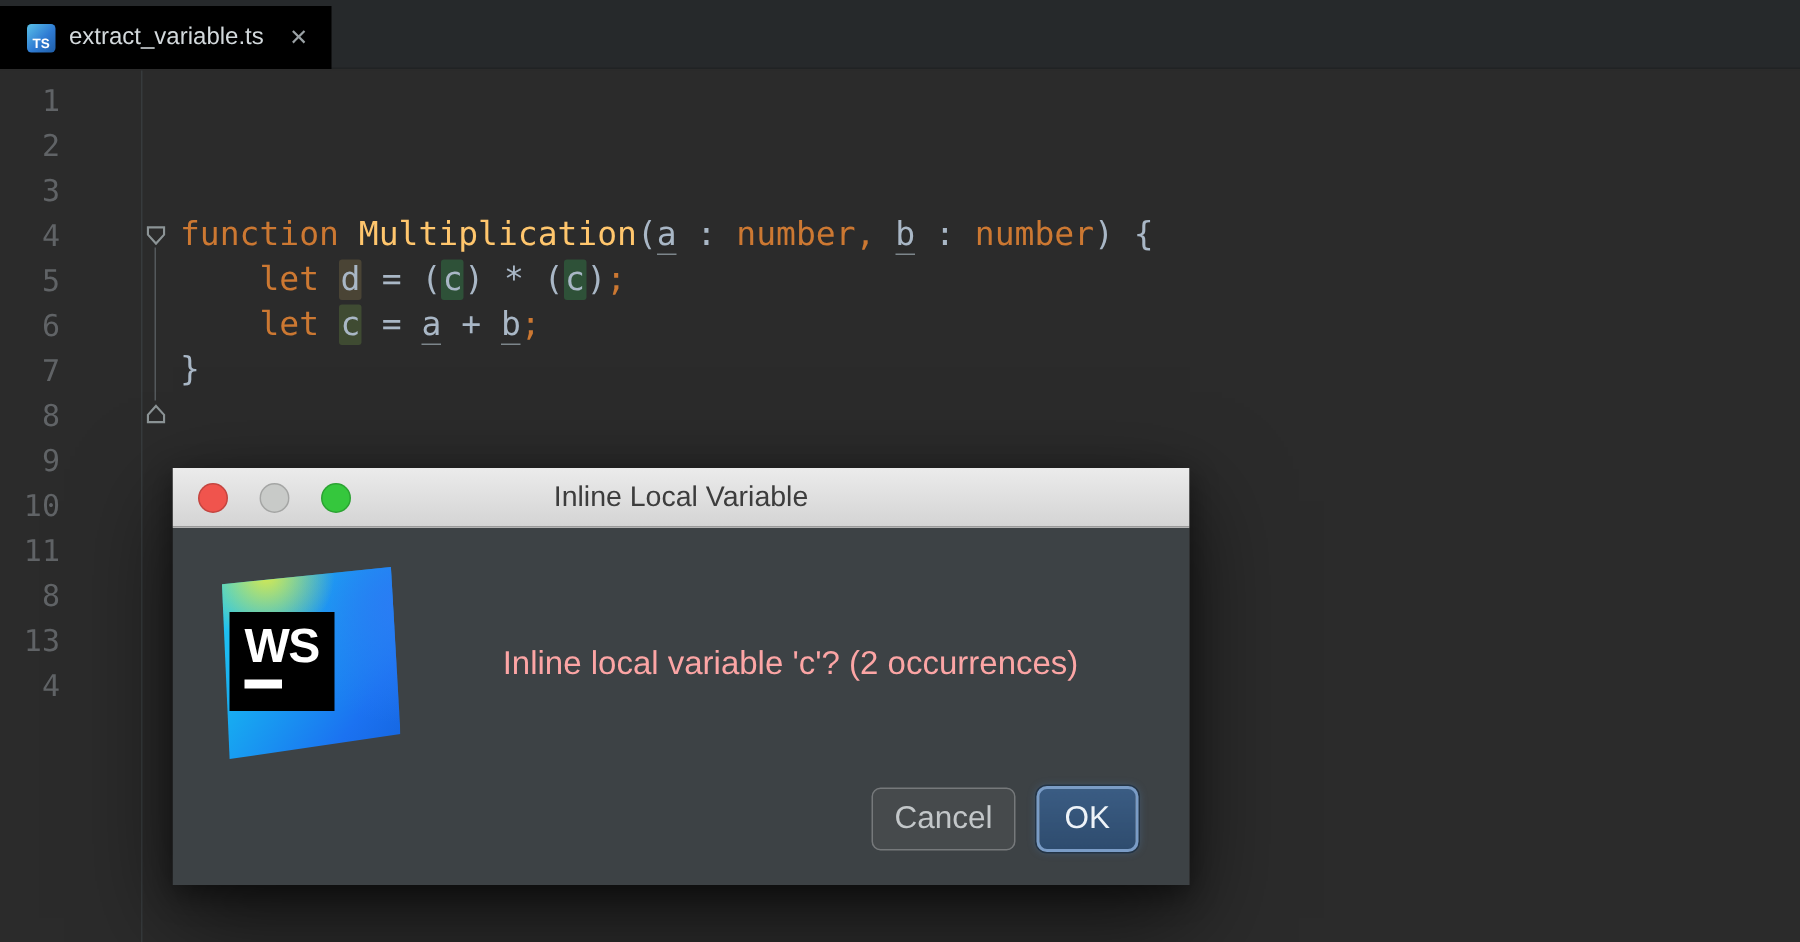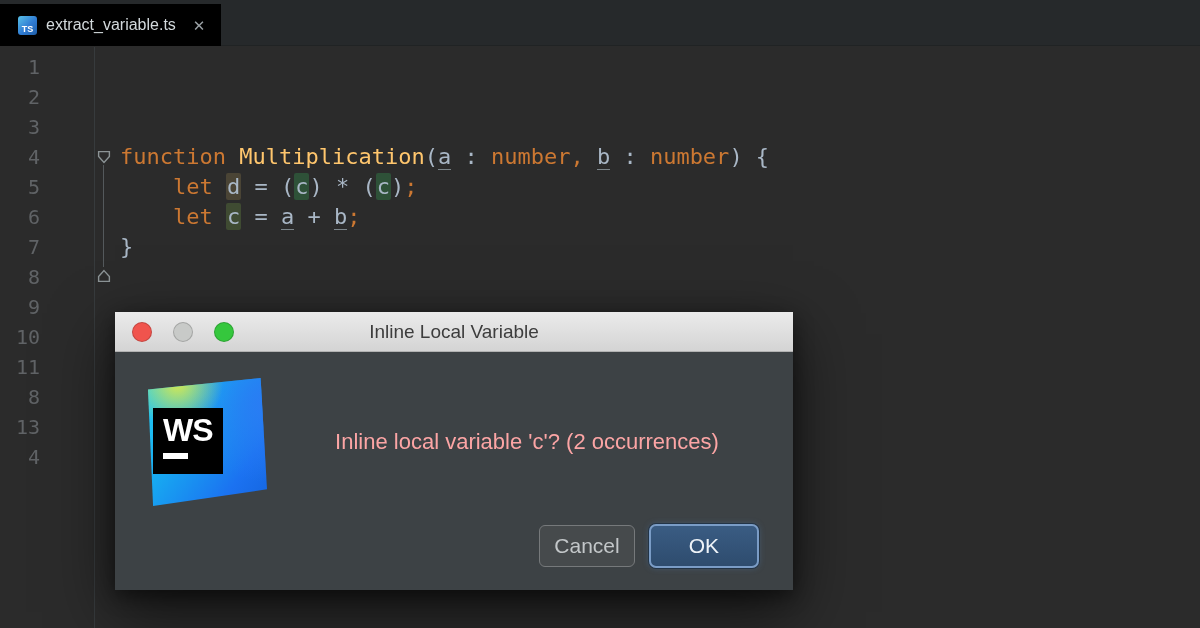--- a/index.html
+++ b/index.html
@@ -67,21 +67,21 @@
              font-family:"Liberation Sans", sans-serif; }
   .ws-underscore { width:25px; height:6px; background:#fff; margin-top:4px; }
 
   .dialog-message { flex:1; text-align:center; color:#fca5a5; font-size:22px; padding-right:8px; }
 
   .btn-row { position:absolute; right:34px; bottom:22px; display:flex; gap:14px; align-items:center; }
   .btn { font-family:"Liberation Sans", sans-serif; font-size:21px; cursor:pointer; }
   .btn-cancel { color:#c3c7c9; background:#464a4c; border:1px solid #76797b;
                 border-radius:6px; padding:8px 14px; }
   .btn-ok { color:#eef3f8; background:linear-gradient(#3a5c83,#2e4c6e);
-            border:2px solid #7a9cc6; border-radius:7px; padding:8px 38px;
+            border:2px solid #7a9cc6; border-radius:7px; padding:8px 17px;
             box-shadow:0 0 0 1px #233446, 0 0 6px rgba(90,140,200,.35); }
 </style>
 </head>
 <body>
 
 <div class="ide">
 
   <div class="tabbar">
     <div class="tab">
       <div class="ts-icon">

